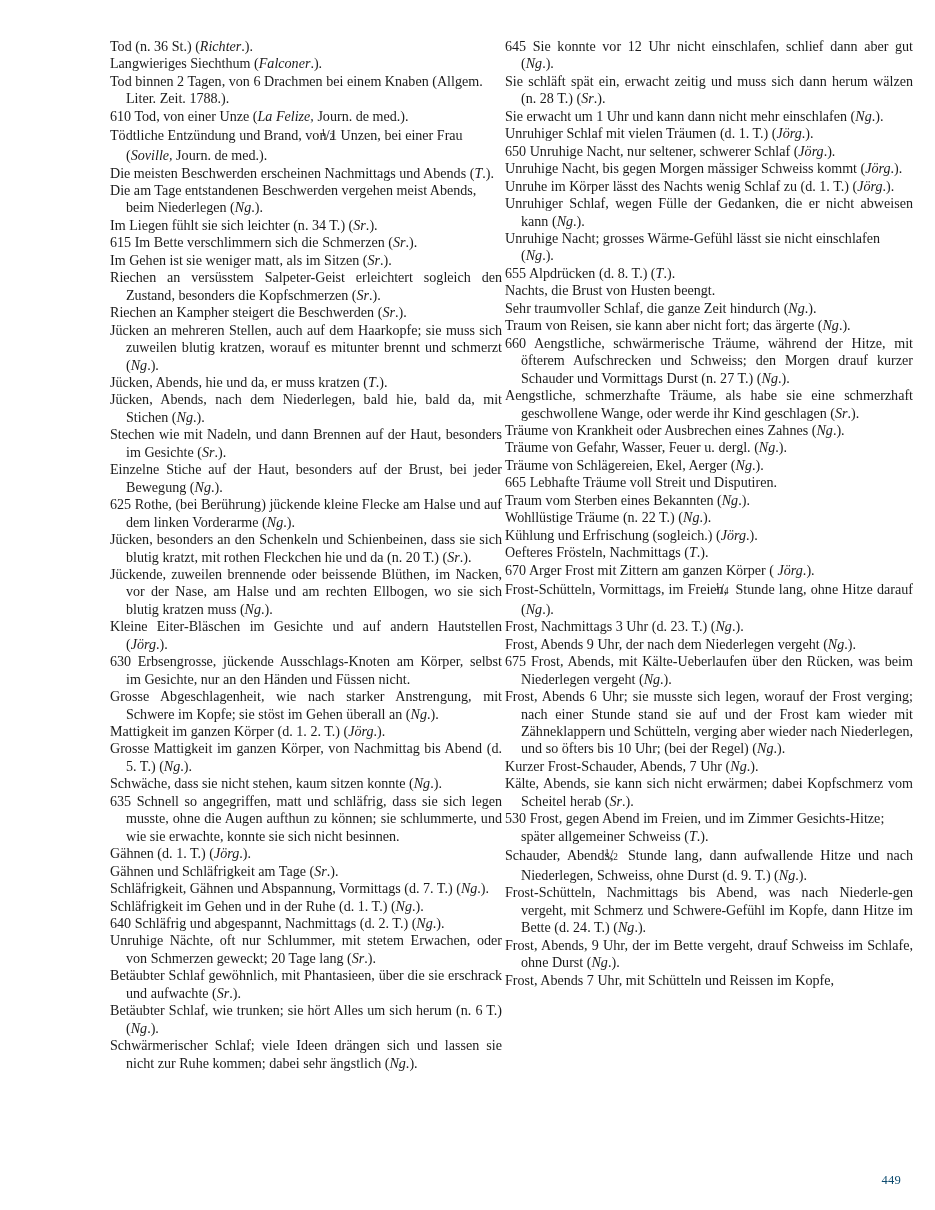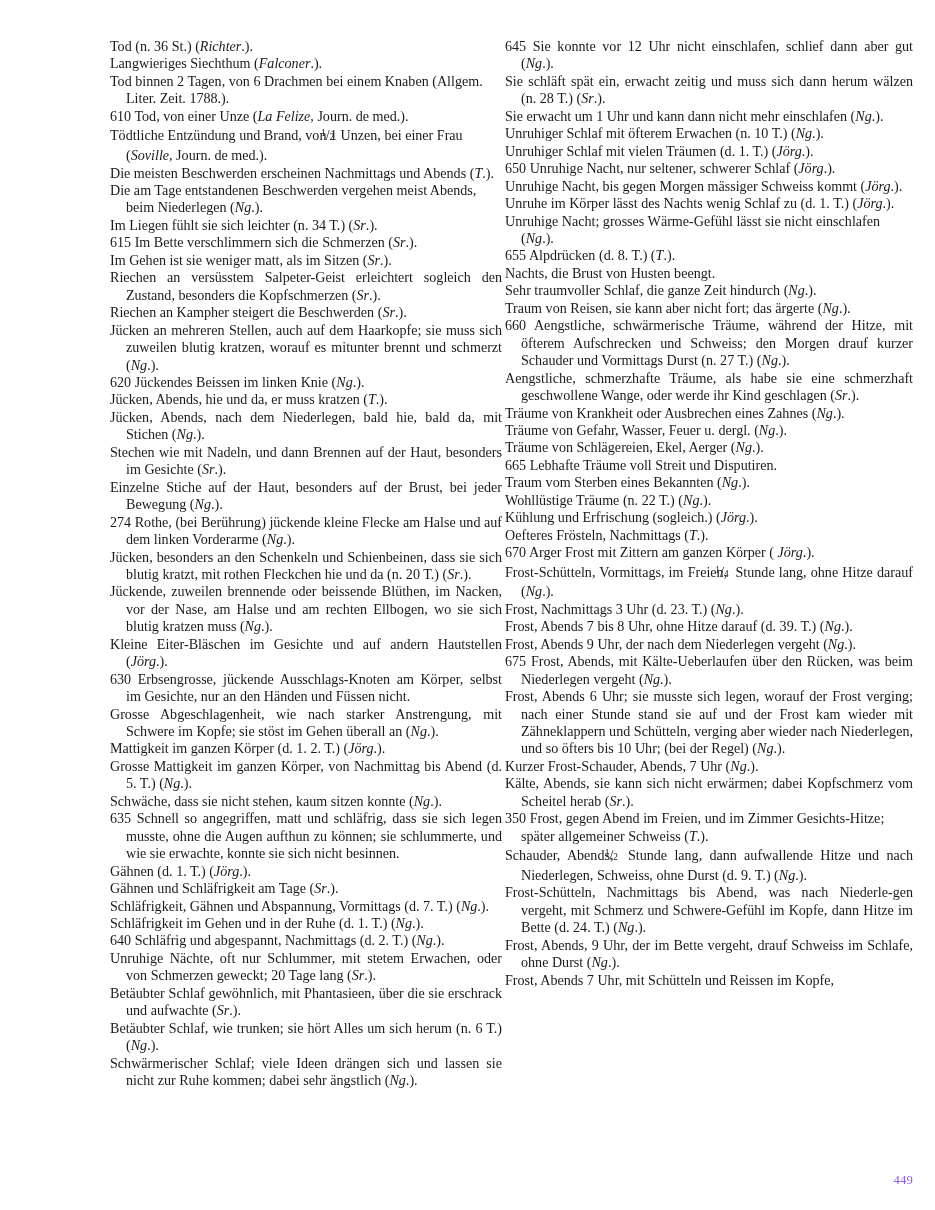--- a/index.html
+++ b/index.html
@@ -68,25 +68,25 @@
     display: inline-block;
     position: relative;
     white-space: nowrap;
     font-size: 1em;
   }
   .frac sup { font-size: 0.66em; vertical-align: 0.42em; }
   .frac sub { font-size: 0.66em; vertical-align: -0.05em; }
 
   .folio {
     position: absolute;
-    right: 22px;
+    right: 34px;
     bottom: 22px;
     font-size: 12.6px;
     letter-spacing: 0.2px;
-    color: #8b5cf6;
+    color: #0c4a6e;
   }
 </style>
 </head>
 <body>
 
 <div class="page">
 
   <div class="columns">
 
     <div class="col col-left" id="col-left">
@@ -122,37 +122,34 @@
         </div>
         <div class="entry hang just">
           <span class="body">Riechen an versüsstem Salpeter-Geist erleichtert sogleich den Zustand, besonders die Kopfschmerzen (<i>Sr</i>.).</span>
         </div>
         <div class="entry hang nojust">
           <span class="body">Riechen an Kampher steigert die Beschwerden (<i>Sr</i>.).</span>
         </div>
         <div class="entry hang just">
           <span class="body">Jücken an mehreren Stellen, auch auf dem Haarkopfe; sie muss sich zuweilen blutig kratzen, worauf es mitunter brennt und schmerzt (<i>Ng</i>.).</span>
         </div>
-        <div class="entry numbered nojust">
-          <span class="body"><span class="num">620</span> Jückendes Beissen im linken Knie (<i>Ng</i>.).</span>
-        </div>
         <div class="entry hang just">
           <span class="body">Jücken, Abends, hie und da, er muss kratzen (<i>T</i>.).</span>
         </div>
         <div class="entry hang just">
           <span class="body">Jücken, Abends, nach dem Niederlegen, bald hie, bald da, mit Stichen (<i>Ng</i>.).</span>
         </div>
         <div class="entry hang just">
           <span class="body">Stechen wie mit Nadeln, und dann Brennen auf der Haut, besonders im Gesichte (<i>Sr</i>.).</span>
         </div>
         <div class="entry hang just">
           <span class="body">Einzelne Stiche auf der Haut, besonders auf der Brust, bei jeder Bewegung (<i>Ng</i>.).</span>
         </div>
         <div class="entry numbered just">
-          <span class="body"><span class="num">274</span> Rothe, (bei Berührung) jückende kleine Flecke am Halse und auf dem linken Vorderarme (<i>Ng</i>.).</span>
+          <span class="body"><span class="num">625</span> Rothe, (bei Berührung) jückende kleine Flecke am Halse und auf dem linken Vorderarme (<i>Ng</i>.).</span>
         </div>
         <div class="entry hang just">
           <span class="body">Jücken, besonders an den Schenkeln und Schienbeinen, dass sie sich blutig kratzt, mit rothen Fleckchen hie und da (n. 20 T.) (<i>Sr</i>.).</span>
         </div>
         <div class="entry hang just">
           <span class="body">Jückende, zuweilen brennende oder beissende Blüthen, im Nacken, vor der Nase, am Halse und am rechten Ellbogen, wo sie sich blutig kratzen muss (<i>Ng</i>.).</span>
         </div>
         <div class="entry hang just">
           <span class="body">Kleine Eiter-Bläschen im Gesichte und auf andern Hautstellen (<i>Jörg</i>.).</span>
         </div>
@@ -207,34 +204,34 @@
         <div class="entry numbered just">
           <span class="body"><span class="num">645</span> Sie konnte vor 12 Uhr nicht einschlafen, schlief dann aber gut (<i>Ng</i>.).</span>
         </div>
         <div class="entry hang just">
           <span class="body">Sie schläft spät ein, erwacht zeitig und muss sich dann herum wälzen (n. 28 T.) (<i>Sr</i>.).</span>
         </div>
         <div class="entry hang just">
           <span class="body">Sie erwacht um 1 Uhr und kann dann nicht mehr einschlafen (<i>Ng</i>.).</span>
         </div>
         <div class="entry hang nojust">
-          <span class="body">Unruhiger Schlaf mit öfterem Erwachen (n. 10 T.) (<i>Ng</i>.).</span>
-        </div>
-        <div class="entry hang nojust">
           <span class="body">Unruhiger Schlaf mit vielen Träumen (d. 1. T.) (<i>Jörg</i>.).</span>
         </div>
         <div class="entry numbered nojust">
           <span class="body"><span class="num">650</span> Unruhige Nacht, nur seltener, schwerer Schlaf (<i>Jörg</i>.).</span>
         </div>
         <div class="entry hang just">
           <span class="body">Unruhige Nacht, bis gegen Morgen mässiger Schweiss kommt (<i>Jörg</i>.).</span>
         </div>
         <div class="entry hang just">
           <span class="body">Unruhe im Körper lässt des Nachts wenig Schlaf zu (d. 1. T.) (<i>Jörg</i>.).</span>
         </div>
+        <div class="entry hang just">
+          <span class="body">Unruhiger Schlaf, wegen Fülle der Gedanken, die er nicht abweisen kann (<i>Ng</i>.).</span>
+        </div>
         <div class="entry hang nojust">
           <span class="body">Unruhige Nacht; grosses Wärme-Gefühl lässt sie nicht einschlafen (<i>Ng</i>.).</span>
         </div>
         <div class="entry numbered nojust">
           <span class="body"><span class="num">655</span> Alpdrücken (d. 8. T.) (<i>T</i>.).</span>
         </div>
         <div class="entry hang nojust">
           <span class="body">Nachts, die Brust von Husten beengt.</span>
         </div>
         <div class="entry hang nojust">
@@ -276,39 +273,36 @@
         <div class="entry numbered nojust">
           <span class="body"><span class="num">670</span> Arger Frost mit Zittern am ganzen Körper ( <i>Jörg</i>.).</span>
         </div>
         <div class="entry hang just">
           <span class="body">Frost-Schütteln, Vormittags, im Freien, <span class="frac"><sup>1</sup>/<sub>4</sub></span> Stunde lang, ohne Hitze darauf (<i>Ng</i>.).</span>
         </div>
         <div class="entry hang nojust">
           <span class="body">Frost, Nachmittags 3 Uhr (d. 23. T.) (<i>Ng</i>.).</span>
         </div>
         <div class="entry hang just">
-          <span class="body">Frost, Abends 7 bis 8 Uhr, ohne Hitze darauf (d. 39. T.) (<i>Ng</i>.).</span>
-        </div>
-        <div class="entry hang just">
           <span class="body">Frost, Abends 9 Uhr, der nach dem Niederlegen vergeht (<i>Ng</i>.).</span>
         </div>
         <div class="entry numbered just">
           <span class="body"><span class="num">675</span> Frost, Abends, mit Kälte-Ueberlaufen über den Rücken, was beim Niederlegen vergeht (<i>Ng</i>.).</span>
         </div>
         <div class="entry hang just">
           <span class="body">Frost, Abends 6 Uhr; sie musste sich legen, worauf der Frost verging; nach einer Stunde stand sie auf und der Frost kam wieder mit Zähneklappern und Schütteln, verging aber wieder nach Niederlegen, und so öfters bis 10 Uhr; (bei der Regel) (<i>Ng</i>.).</span>
         </div>
         <div class="entry hang nojust">
           <span class="body">Kurzer Frost-Schauder, Abends, 7 Uhr (<i>Ng</i>.).</span>
         </div>
         <div class="entry hang just">
           <span class="body">Kälte, Abends, sie kann sich nicht erwärmen; dabei Kopfschmerz vom Scheitel herab (<i>Sr</i>.).</span>
         </div>
         <div class="entry numbered nojust">
-          <span class="body"><span class="num">350</span> Frost, gegen Abend im Freien, und im Zimmer Gesichts-Hitze; später allgemeiner Schweiss (<i>T</i>.).</span>
+          <span class="body"><span class="num">530</span> Frost, gegen Abend im Freien, und im Zimmer Gesichts-Hitze; später allgemeiner Schweiss (<i>T</i>.).</span>
         </div>
         <div class="entry hang just">
           <span class="body">Schauder, Abends, <span class="frac"><sup>1</sup>/<sub>2</sub></span> Stunde lang, dann aufwallende Hitze und nach Niederlegen, Schweiss, ohne Durst (d. 9. T.) (<i>Ng</i>.).</span>
         </div>
         <div class="entry hang just">
           <span class="body">Frost-Schütteln, Nachmittags bis Abend, was nach Niederle-gen vergeht, mit Schmerz und Schwere-Gefühl im Kopfe, dann Hitze im Bette (d. 24. T.) (<i>Ng</i>.).</span>
         </div>
         <div class="entry hang just">
           <span class="body">Frost, Abends, 9 Uhr, der im Bette vergeht, drauf Schweiss im Schlafe, ohne Durst (<i>Ng</i>.).</span>
         </div>

